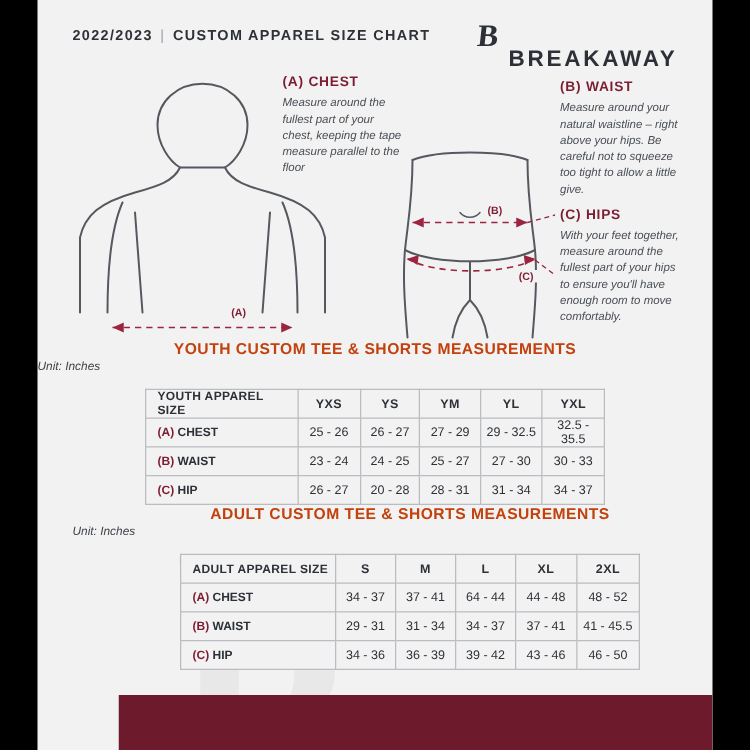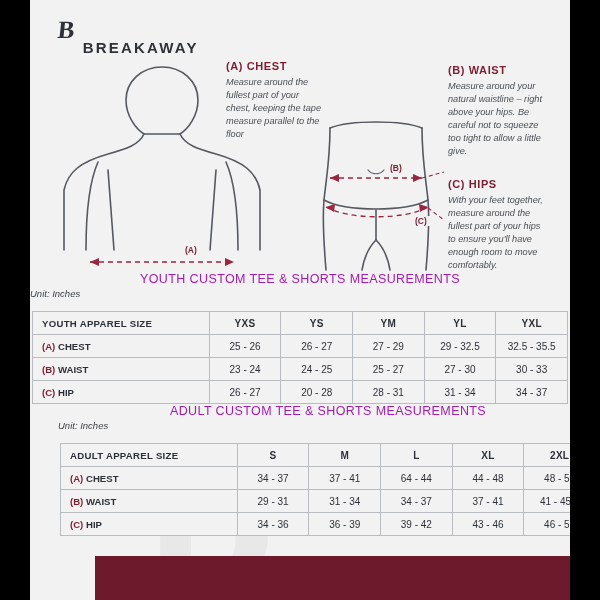--- a/index.html
+++ b/index.html
@@ -64,21 +64,21 @@
   }
   .brand-mark {
     font-family: "Liberation Serif", serif;
     font-size: 25px;
     font-weight: bold;
     color: #2d3137;
     line-height: 1;
     transform: skewX(-6deg);
   }
   .brand-name {
-    font-size: 15px;
+    font-size: 18px;
     font-weight: bold;
     letter-spacing: 2.2px;
     color: #2d3137;
     margin-top: 36px;
   }
   
   .diagram {
     position: absolute;
     left: 0; top: 50px;
     width: 540px; height: 225px;
@@ -105,37 +105,37 @@
   }
   .anno-waist {
     position: absolute;
     left: 418px;
     top: 14px;
     width: 108px;
   }
   .anno-hips {
     position: absolute;
     left: 418px;
-    top: 128px;
+    top: 116px;
     width: 108px;
   }
   .tag {
     position: absolute;
     font-size: 8.5px;
     font-weight: bold;
     color: #7d1d32;
     background: #f2f2f2;
     padding: 0 3px;
   }
   
   .section-title {
     text-align: center;
     font-size: 12.5px;
-    font-weight: normal;
-    color: #a21caf;
+    font-weight: bold;
+    color: #c2410c;
     letter-spacing: 0.4px;
   }
   .section-unit {
     font-size: 9.5px;
     font-style: italic;
     color: #3f4449;
     margin-top: 2px;
     margin-bottom: 7px;
   }
   .block-youth {
@@ -144,21 +144,21 @@
     width: 540px;
   }
   .block-adult {
     position: absolute;
     left: 0; top: 404px;
     width: 540px;
     padding-left: 28px;
   }
   table.chart {
     border-collapse: collapse;
-    width: 536px;
+    width: 368px;
     margin: 12px auto;
     background: #f2f2f2;
   }
   table.chart th, table.chart td {
     border: 1px solid #b9bcc0;
     height: 22px;
     font-size: 10px;
     color: #2d3137;
     text-align: center;
     padding: 0 2px;
@@ -193,20 +193,23 @@
   }
 </style>
 </head>
 <body>
 
 <div class="page">
 
   <div class="watermark">B</div>
 
   <div class="header">
+    <div class="header-title">
+      <span>2022/2023</span><span class="sep">|</span><span>CUSTOM APPAREL SIZE CHART</span>
+    </div>
     <div class="brand">
       <span class="brand-mark">B</span>
       <span class="brand-name">BREAKAWAY</span>
     </div>
   </div>
 
   <div class="diagram">
 
     <svg width="540" height="225" viewBox="0 0 540 225" style="position:absolute;left:0;top:0;">
 

